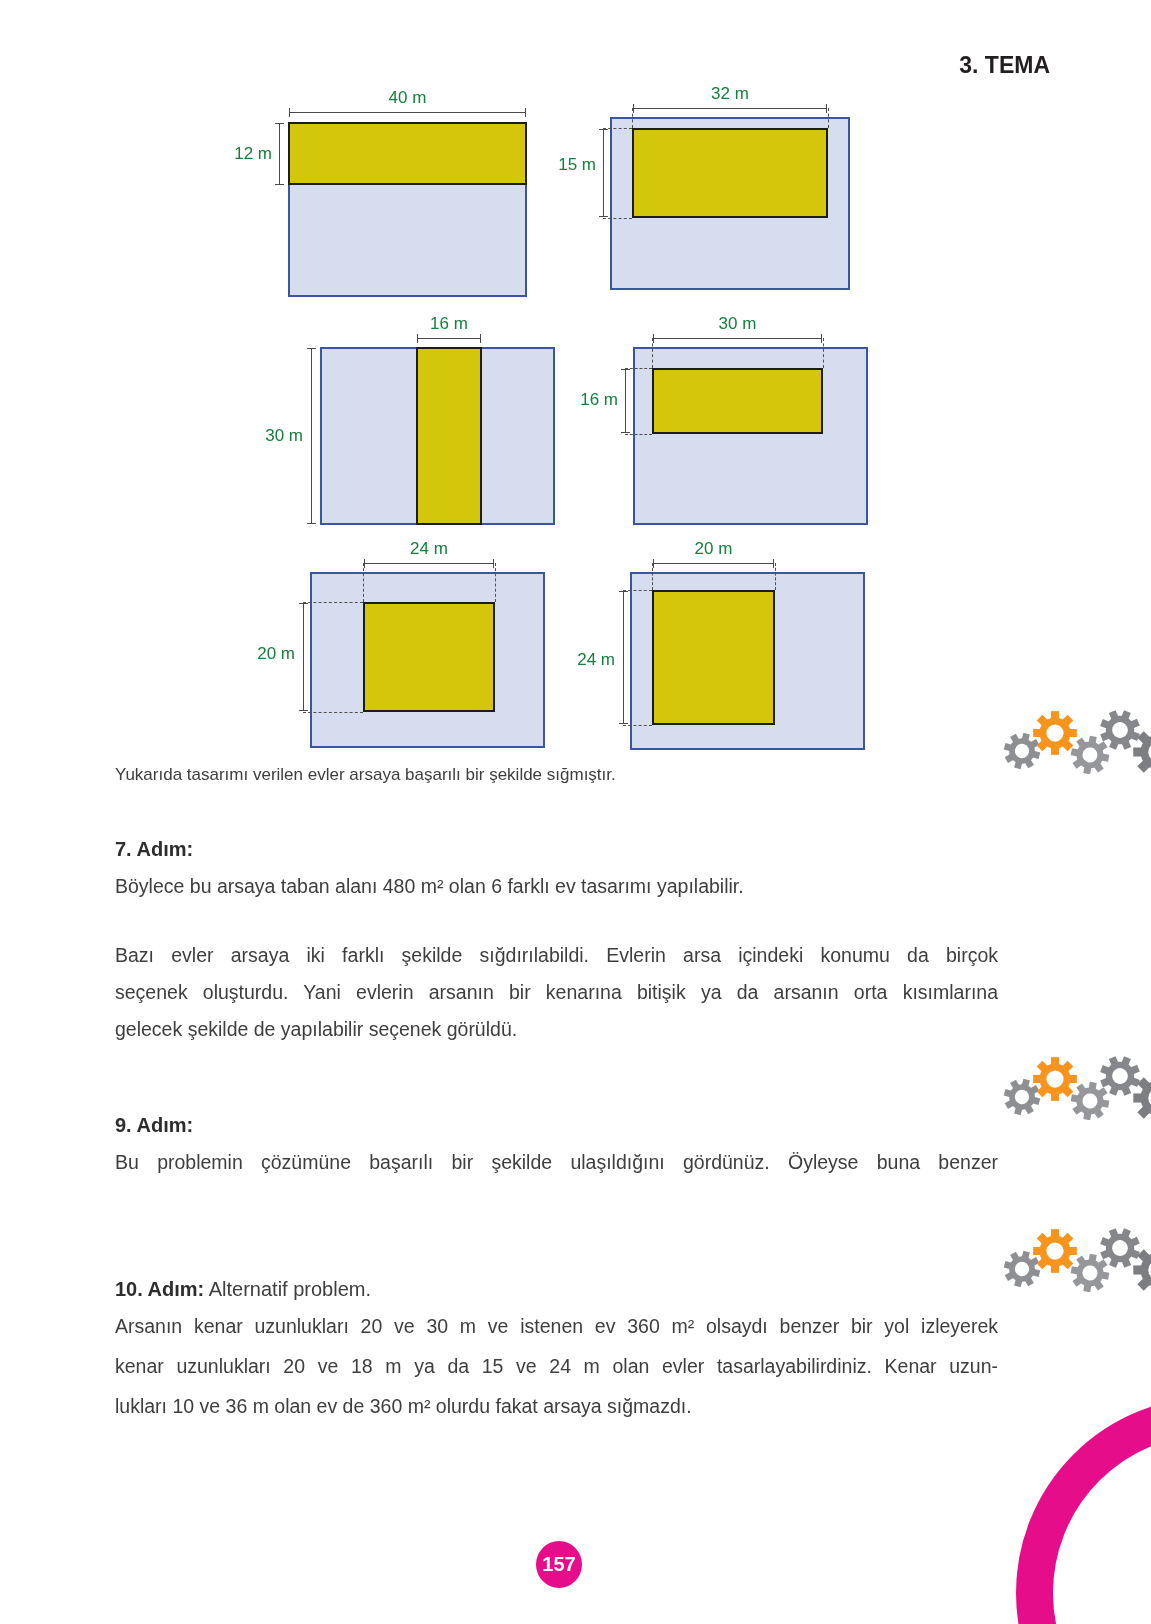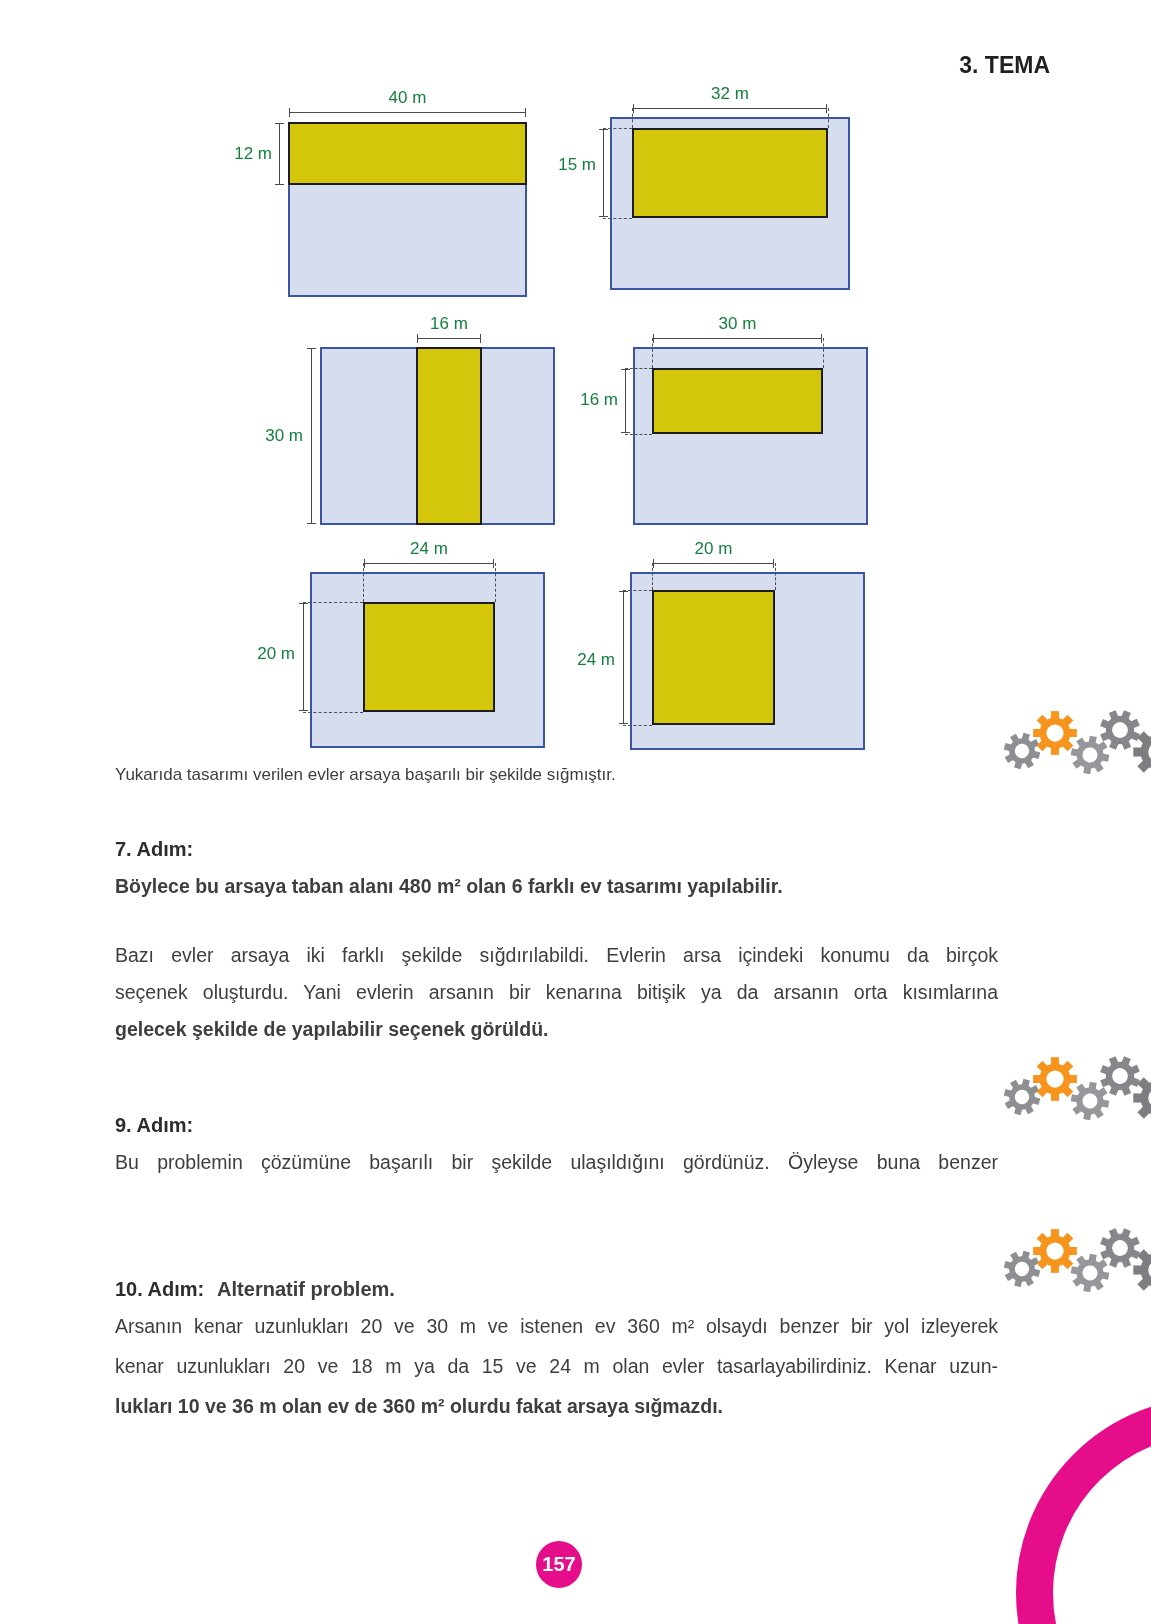--- a/index.html
+++ b/index.html
@@ -34,24 +34,24 @@
   .dim-v::before{top:0;} .dim-v::after{bottom:0;}
   .dash-v{position:absolute;width:0;border-left:1px dashed #4f4f4f;}
   .dash-h{position:absolute;height:0;border-top:1px dashed #4f4f4f;}
   .dim-label{position:absolute;font-size:17px;color:#15803d;}
   .dim-label.top{text-align:center;}
   .dim-label.left{text-align:right;}
   
   .caption{position:absolute;left:115px;top:765px;width:900px;font-size:17px;}
   .step{position:absolute;left:115px;width:883px;}
   .step-title{font-size:20px;font-weight:bold;color:#2d2d2d;margin-bottom:14px;}
-  .step-title .suffix{font-weight:bold;color:var(--text);margin-left:8px;}
+  .step-title .suffix{font-weight:normal;color:var(--text);}
   .step-body{font-size:19.5px;}
   .para-line{height:37px;text-align:justify;text-align-last:justify;}
-  .para-line.last{text-align-last:left;font-weight:bold;}
+  .para-line.last{text-align-last:left;}
   .wide .para-line{height:40px;}
   .step7{top:838px;} .step8{top:944px;} .step9{top:1114px;} .step10{top:1278px;}
   
   .gears{position:absolute;left:1000px;width:170px;height:70px;}
   .gears.c1{top:704px;} .gears.c2{top:1050px;} .gears.c3{top:1222px;}
   .page-badge{
     position:absolute;left:536px;top:1541px;width:46px;height:47px;border-radius:50%;
     background:var(--magenta);color:#fff;font-size:20px;font-weight:bold;
     line-height:47px;text-align:center;
   }

